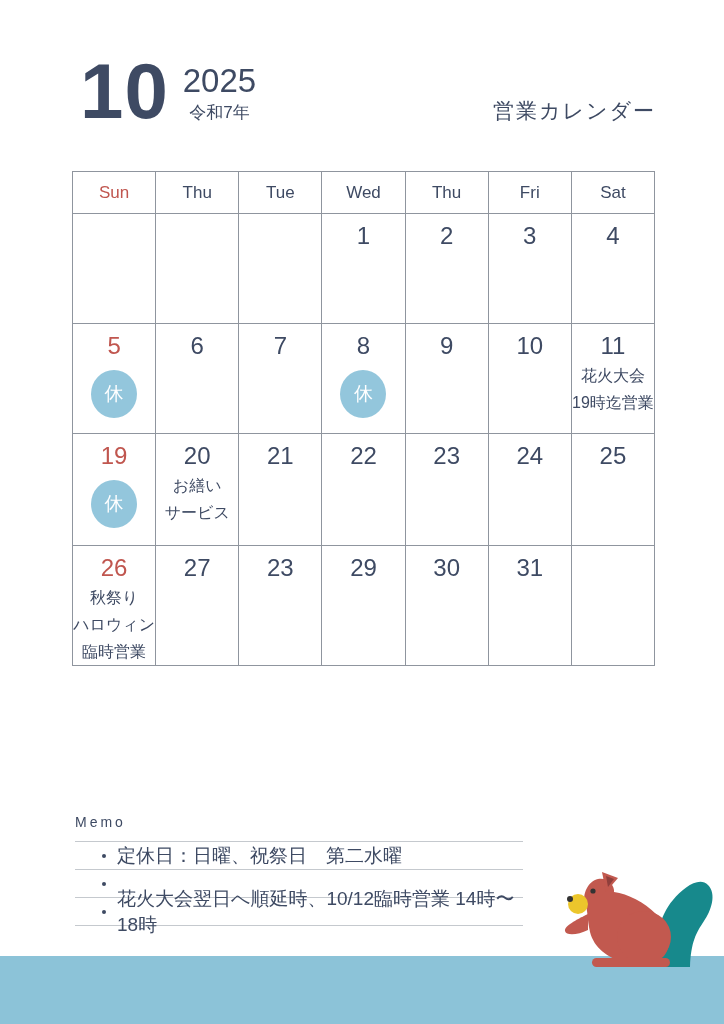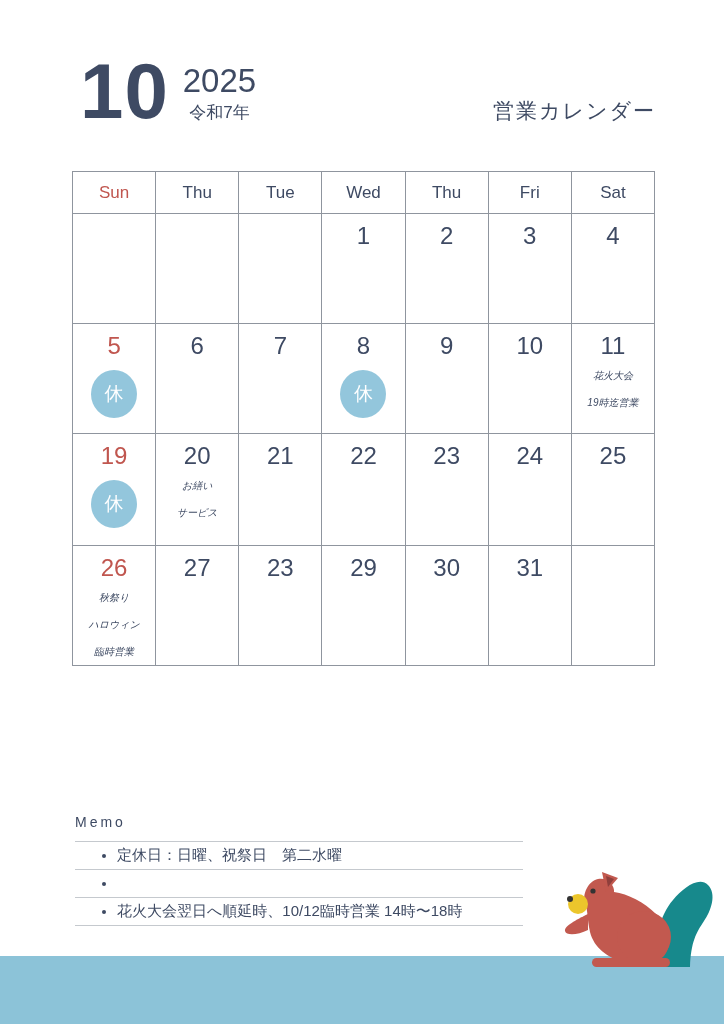--- a/index.html
+++ b/index.html
@@ -27,27 +27,27 @@
   .calendar td{height:110px;vertical-align:top;text-align:center;}
   .calendar tbody tr:nth-child(3) td,
   .calendar tbody tr:nth-child(4) td{height:112px;}
   .calendar tbody tr:nth-child(5) td{height:124px;}
   .daynum{font-size:24px;line-height:1;margin-top:10px;color:var(--navy);}
   .daynum.red{color:var(--red);}
   .badge{
     width:46px;height:48px;border-radius:50%;background:var(--badge);color:#ffffff;
     font-size:19px;display:flex;align-items:center;justify-content:center;margin:12px auto 0;
   }
-  .note{font-size:10px;line-height:27px;color:var(--navy);font-style:italic;}
+  .note{font-size:16px;line-height:27px;color:var(--navy);}
   .note:nth-of-type(2){margin-top:4px;}
   
   .memo{position:absolute;left:75px;top:814px;width:448px;}
   .memo-title{font-size:14px;letter-spacing:3px;font-weight:400;margin-bottom:11px;}
   .memo-list{border-top:1px solid var(--rule);}
-  .memo-item{display:flex;align-items:center;height:28px;border-bottom:1px solid var(--rule);font-size:15px;color:var(--navy);}
+  .memo-item{display:flex;align-items:center;height:28px;border-bottom:1px solid var(--rule);font-size:19px;color:var(--navy);}
   .bullet{width:4px;height:4px;border-radius:50%;background:var(--navy);margin:0 11px 0 27px;flex:none;}
   
   .band{position:absolute;left:0;bottom:0;width:724px;height:68px;}
   .squirrel{position:absolute;right:6px;bottom:54px;}
 </style>
 </head>
 <body>
 
 <div class="page">
 

